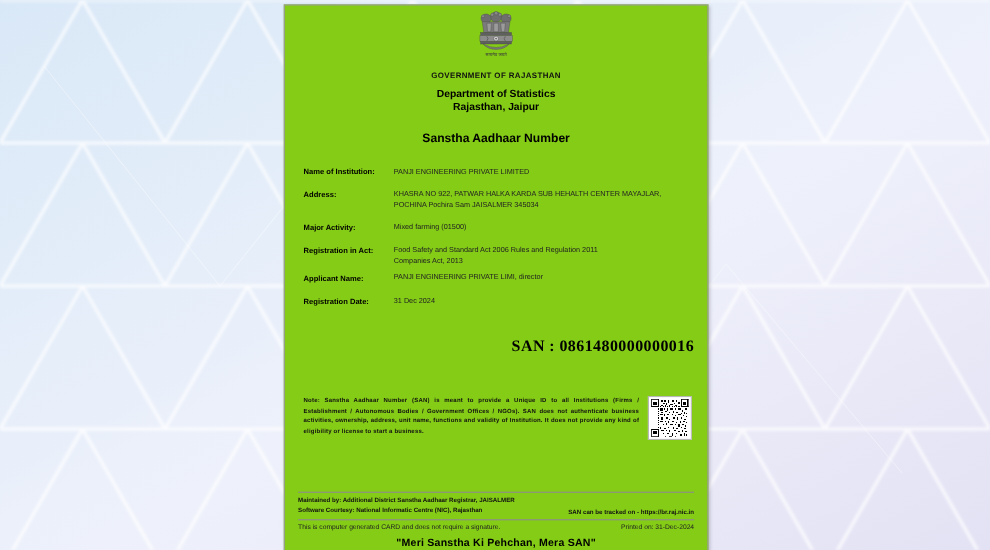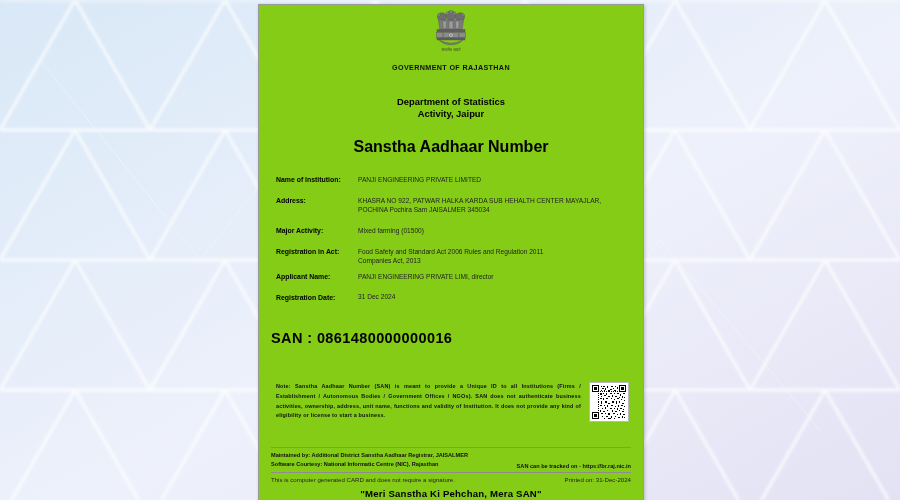--- a/index.html
+++ b/index.html
@@ -52,36 +52,36 @@
     text-align: center;
     font-size: 7.2px;
     font-weight: bold;
     letter-spacing: .35px;
     color: #111;
     margin-top: 2px;
   }
 
   .dept-block {
     text-align: center;
-    margin-top: 24px;
+    margin-top: 6px;
     line-height: 1.32;
   }
   .dept-block div {
     font-size: 9.4px;
     font-weight: bold;
     color: #000;
   }
 
   .san-title {
     text-align: center;
     margin-top: 16px;
     line-height: 1.25;
   }
   .san-title div {
-    font-size: 16px;
+    font-size: 11px;
     font-weight: bold;
     color: #000;
   }
 
   
   .fields {
     margin-top: 18px;
     padding-left: 5px;
   }
   .field-row {
@@ -102,26 +102,27 @@
   .field-value {
     flex: 1;
     font-size: 6.6px;
     color: #222;
     line-height: 1.45;
     white-space: pre-line;
   }
 
   
   .san-number {
-    text-align: left;
+    text-align: right;
     margin-top: 28px;
     font-size: 14.5px;
     font-weight: bold;
     letter-spacing: .4px;
     color: #000;
+    font-family: Liberation Serif, serif;
   }
 
   
   .note-area {
     display: flex;
     align-items: flex-start;
     gap: 8px;
     margin-top: 36px;
     padding: 0 2px 0 5px;
   }
@@ -262,21 +263,21 @@
         <path d="M13,44 q17,9 34,0 q-6,7 -17,7 q-11,0 -17,-7 Z" fill="#7b7b7b"></path>
       </g>
       <text x="30" y="60" font-family="'DejaVu Sans', sans-serif" font-size="5.6" text-anchor="middle" fill="#3a3a3a">सत्यमेव जयते</text>
     </svg>
   </div>
 
   <div class="gov-line">GOVERNMENT OF RAJASTHAN</div>
 
   <div class="dept-block">
     <div>Department of Statistics</div>
-    <div>Activity, Jaipur</div>
+    <div>Rajasthan, Jaipur</div>
   </div>
 
   <div class="san-title">
     <div>Sanstha Aadhaar Number</div>
   </div>
 
   <div class="fields">
 
     <div class="field-row">
       <div class="field-label">Name of Institution:</div>

